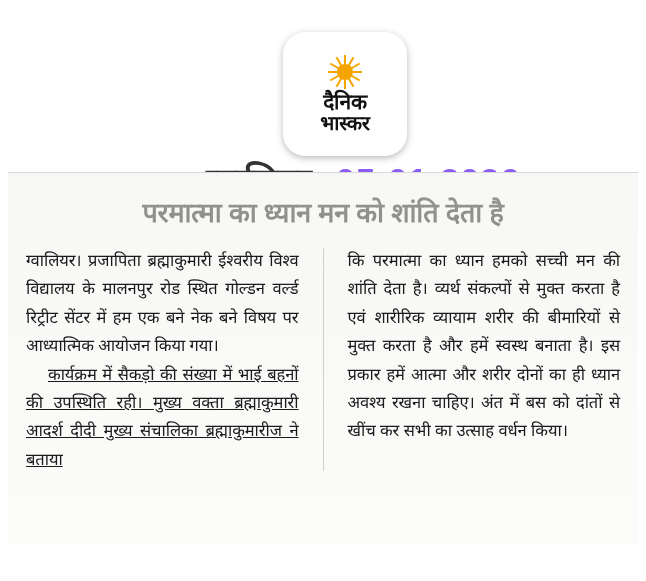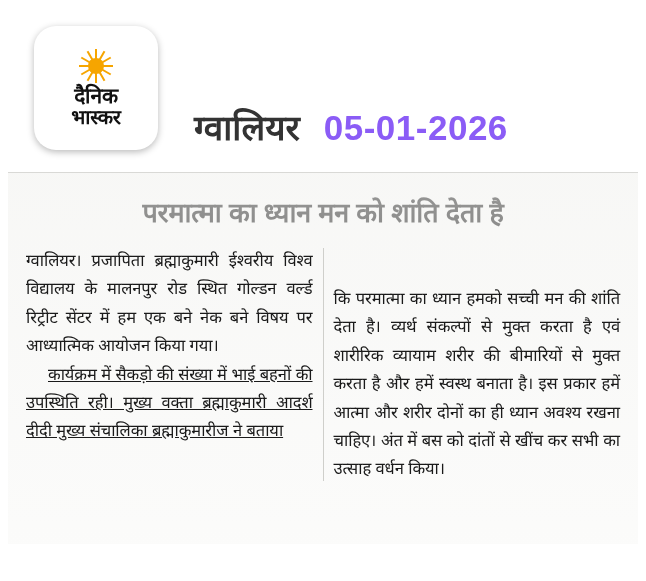--- a/index.html
+++ b/index.html
@@ -11,24 +11,25 @@
     height: 581px;
     background: #ffffff;
     font-family: "Liberation Sans", sans-serif;
     overflow: hidden;
     position: relative;
   }
 
   
   .header {
     display: flex;
-    align-items: flex-end;
-    padding: 32px 0 0 34px;
+    align-items: center;
+    padding: 32px 0 0 44px;
     height: 150px;
     box-sizing: border-box;
+    flex-direction: column;
   }
 
   .logo-box {
     width: 124px;
     height: 124px;
     background: #ffffff;
     border-radius: 22px;
     box-shadow: 0 2px 7px rgba(0,0,0,0.28);
     display: flex;
     flex-direction: column;
@@ -115,42 +116,42 @@
     font-weight: bold;
     color: #111111;
     text-align: center;
     letter-spacing: -0.2px;
     margin: 6px 0 16px 0;
     white-space: nowrap;
   }
 
   .cols {
     display: flex;
-    gap: 6px;
+    gap: 20px;
     position: relative;
   }
   .col {
     flex: 1 1 0;
     font-family: "Liberation Sans", sans-serif;
     font-size: 16.5px;
     line-height: 1.72;
     color: #1a1a1a;
     text-align: justify;
     text-justify: inter-word;
     letter-spacing: -0.1px;
   }
   .col p {
     margin: 0 0 0 0;
   }
   .col p + p {
     text-indent: 22px;
     text-decoration: underline;
   }
   .col.left { padding-right: 4px; }
-  .col.right { padding-left: 4px; margin-top: 38px; }
+  .col.right { padding-left: 4px; }
 
   .col-divider {
     width: 1px;
     background: #cfcfcb;
     margin: 2px 0;
     flex: none;
   }
 </style>
 </head>
 <body>

